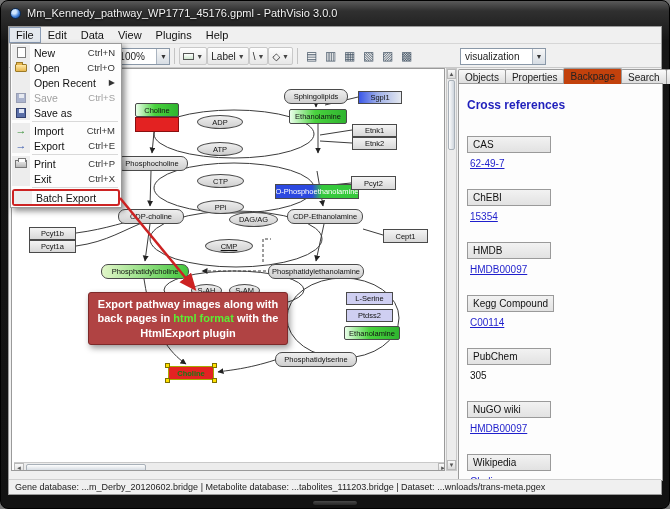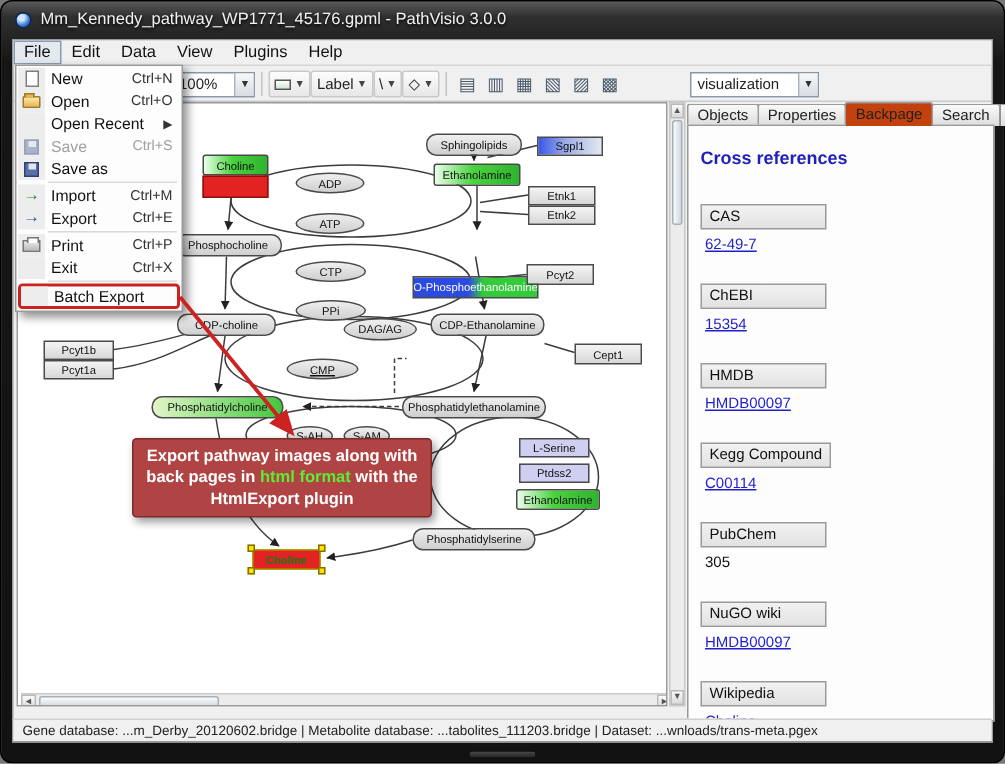--- a/index.html
+++ b/index.html
@@ -232,21 +232,21 @@
             <div class="pnode t-ell" style="left: 185px; top: 73px; width: 46px; height: 14px;">ATP</div>
             <div class="pnode t-met" style="left: 104px; top: 87px; width: 72px; height: 15px;">Phosphocholine</div>
             <div class="pnode t-bg" style="left: 263px; top: 87px; width: 84px; height: 15px;">O-Phosphoethanolamine</div>
             <div class="pnode t-ell" style="left: 185px; top: 105px; width: 47px; height: 14px;">CTP</div>
             <div class="pnode t-ell" style="left: 185px; top: 131px; width: 47px; height: 14px;">PPi</div>
             <div class="pnode t-gene" style="left: 339px; top: 107px; width: 45px; height: 14px;">Pcyt2</div>
             <div class="pnode t-met" style="left: 106px; top: 140px; width: 66px; height: 15px;">CDP-choline</div>
             <div class="pnode t-ell" style="left: 217px; top: 143px; width: 49px; height: 15px;">DAG/AG</div>
             <div class="pnode t-met" style="left: 275px; top: 140px; width: 76px; height: 15px;">CDP-Ethanolamine</div>
             <div class="pnode t-gene" style="left: 371px; top: 160px; width: 45px; height: 14px;">Cept1</div>
-            <div class="pnode t-ell" style="left: 179px; top: 170px; width: 48px; height: 14px; text-decoration: underline;">CMP</div>
+            <div class="pnode t-ell" style="left: 193px; top: 170px; width: 48px; height: 14px; text-decoration: underline;">CMP</div>
             <div class="pnode t-gene" style="left: 17px; top: 158px; width: 47px; height: 13px;">Pcyt1b</div>
             <div class="pnode t-gene" style="left: 17px; top: 171px; width: 47px; height: 13px;">Pcyt1a</div>
             <div class="pnode t-metG2" style="left: 89px; top: 195px; width: 88px; height: 15px;">Phosphatidylcholine</div>
             <div class="pnode t-met" style="left: 256px; top: 195px; width: 96px; height: 15px;">Phosphatidylethanolamine</div>
             <div class="pnode t-ell" style="left: 179px; top: 215px; width: 31px; height: 13px; text-align: right;">S-AH</div>
             <div class="pnode t-ell" style="left: 217px; top: 215px; width: 31px; height: 13px;">S-AM</div>
             <div class="pnode t-geneL" style="left: 334px; top: 223px; width: 47px; height: 13px;">L-Serine</div>
             <div class="pnode t-geneL" style="left: 334px; top: 240px; width: 47px; height: 13px;">Ptdss2</div>
             <div class="pnode t-metG" style="left: 332px; top: 257px; width: 56px; height: 14px;">Ethanolamine</div>
             <div class="pnode t-met" style="left: 263px; top: 283px; width: 82px; height: 15px;">Phosphatidylserine</div>

